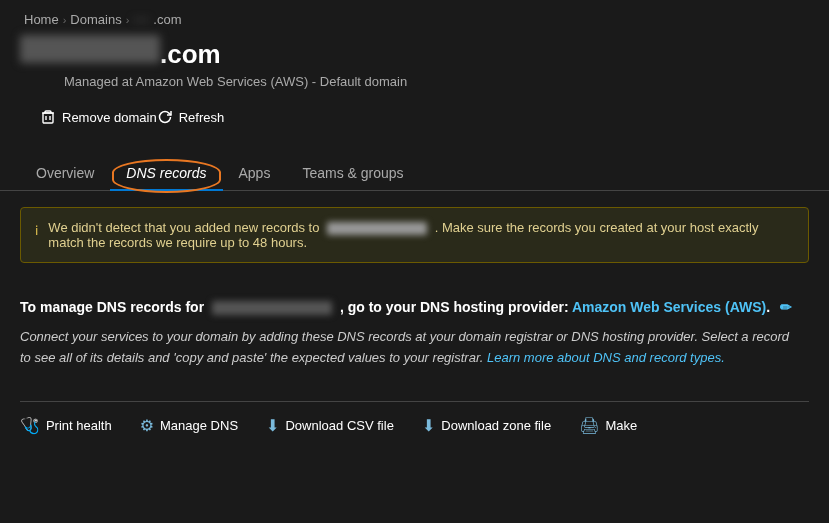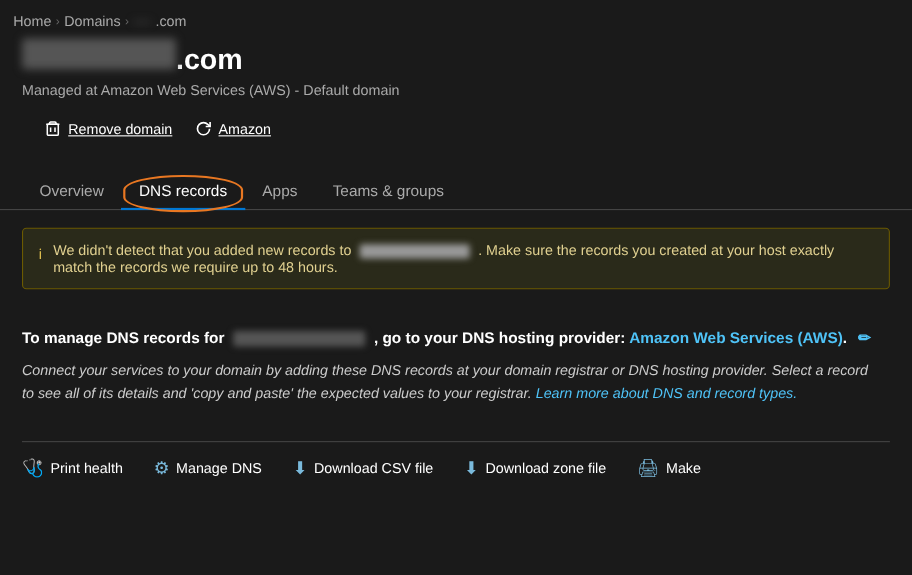--- a/index.html
+++ b/index.html
@@ -9,21 +9,21 @@
       font-family: 'Segoe UI', Arial, sans-serif;
       font-size: 14px;
       width: 829px;
       min-height: 523px;
       overflow-x: hidden;
     }
 
     .breadcrumb {
       display: flex;
       align-items: center;
-      padding: 12px 20px 8px 12px;
+      padding: 12px 20px 8px 24px;
       font-size: 13px;
       color: #aaaaaa;
       gap: 4px;
     }
     .breadcrumb a {
       color: #aaaaaa;
       text-decoration: none;
     }
     .breadcrumb .sep {
       color: #666;
@@ -55,29 +55,28 @@
       background: #555;
       border-radius: 3px;
       margin-right: 0;
       filter: blur(4px);
       vertical-align: middle;
     }
     .subtitle {
       font-size: 13px;
       color: #aaaaaa;
       margin-bottom: 16px;
+      margin-left: 44px;
     }
 
     .action-bar {
       display: flex;
       align-items: center;
-      gap: 20px;
       padding: 0 20px 0 20px;
       margin-bottom: 0;
-      text-decoration: underline;
     }
     .action-btn {
       display: flex;
       align-items: center;
       gap: 6px;
       background: transparent;
       border: none;
       color: #ffffff;
       font-size: 13px;
       cursor: pointer;
@@ -107,20 +106,21 @@
     }
     .tab.active {
       color: #ffffff;
       border-bottom: 2px solid #0078d4;
       font-weight: 500;
     }
 
     
     .tab-highlight-wrapper {
       position: relative;
+      font-style: italic;
     }
     .tab-highlight-wrapper::after {
       content: '';
       position: absolute;
       top: 2px;
       left: 2px;
       right: 2px;
       bottom: -4px;
       border: 2.5px solid #e87722;
       border-radius: 50%/40%;
@@ -235,21 +235,21 @@
         <line x1="6" y1="7" x2="6" y2="11"></line>
         <line x1="10" y1="7" x2="10" y2="11"></line>
       </svg>
       <span>Remove domain</span>
     </button>
     <button class="action-btn">
       <svg class="icon-svg" viewBox="0 0 16 16" fill="none" stroke="currentColor" stroke-width="1.5">
         <path d="M13.5 8A5.5 5.5 0 1 1 8 2.5c1.5 0 2.9.6 3.9 1.6L14 6"></path>
         <polyline points="14,2 14,6 10,6"></polyline>
       </svg>
-      <span>Amazon</span>
+      <span>Refresh</span>
     </button>
   </div>
 </div>
 
 <div class="tabs-bar">
   <div class="tab">
     <span>Overview</span>
   </div>
   <div class="tab active tab-highlight-wrapper">
     <span>DNS records</span>

